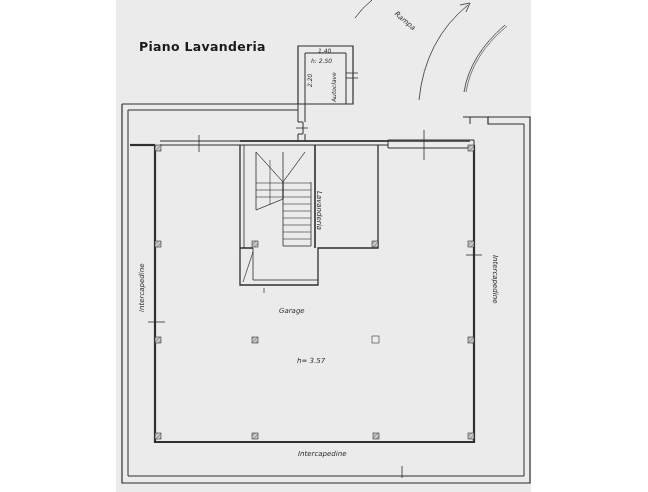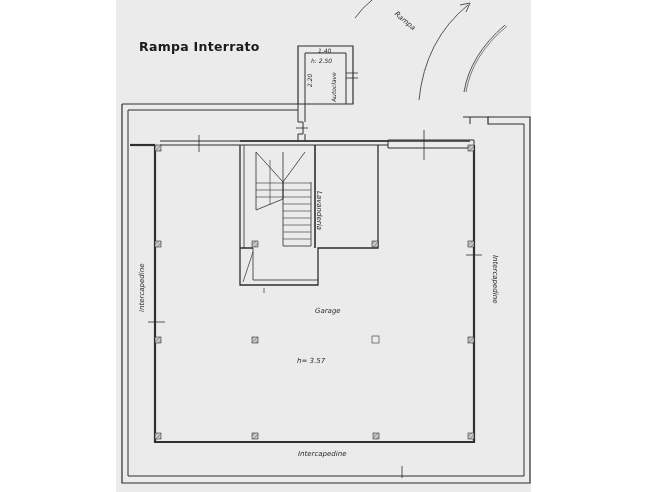--- a/index.html
+++ b/index.html
@@ -107,23 +107,23 @@
     <rect x="468" y="433" width="6" height="6"></rect>
     <rect x="252" y="433" width="6" height="6"></rect>
     <rect x="373" y="433" width="6" height="6"></rect>
     <rect x="252" y="337" width="6" height="6"></rect>
     <rect x="372" y="336" width="7" height="7" fill="none"></rect>
     <rect x="252" y="241" width="6" height="6"></rect>
     <rect x="372" y="241" width="6" height="6"></rect>
   </g>
 </svg>
 
-<div class="title">Rampa Interrato</div>
+<div class="title">Piano Lavanderia</div>
 
-<div class="lbl" style="left:279px; top:307px;margin-left:36px;">Garage</div>
+<div class="lbl" style="left:279px; top:307px;">Garage</div>
 <div class="lbl" style="left:297px; top:357px;">h= 3.57</div>
 <div class="lbl" style="left:323px; top:191px; transform:rotate(90deg); transform-origin:left top;">Lavanderia</div>
 
 <div class="lbl" style="left:318px; top:47px; font-size:6px;">1.40</div>
 <div class="lbl" style="left:311px; top:57px; font-size:6px;">h: 2.50</div>
 <div class="lbl" style="left:306px; top:87px; font-size:6px; transform:rotate(-90deg); transform-origin:left top;">2.20</div>
 <div class="lbl" style="left:330px; top:102px; font-size:6px; transform:rotate(-90deg); transform-origin:left top;">Autoclave</div>
 
 <div class="lbl" style="left:398px; top:10px; transform:rotate(40deg); transform-origin:left top;">Rampa</div>
 

